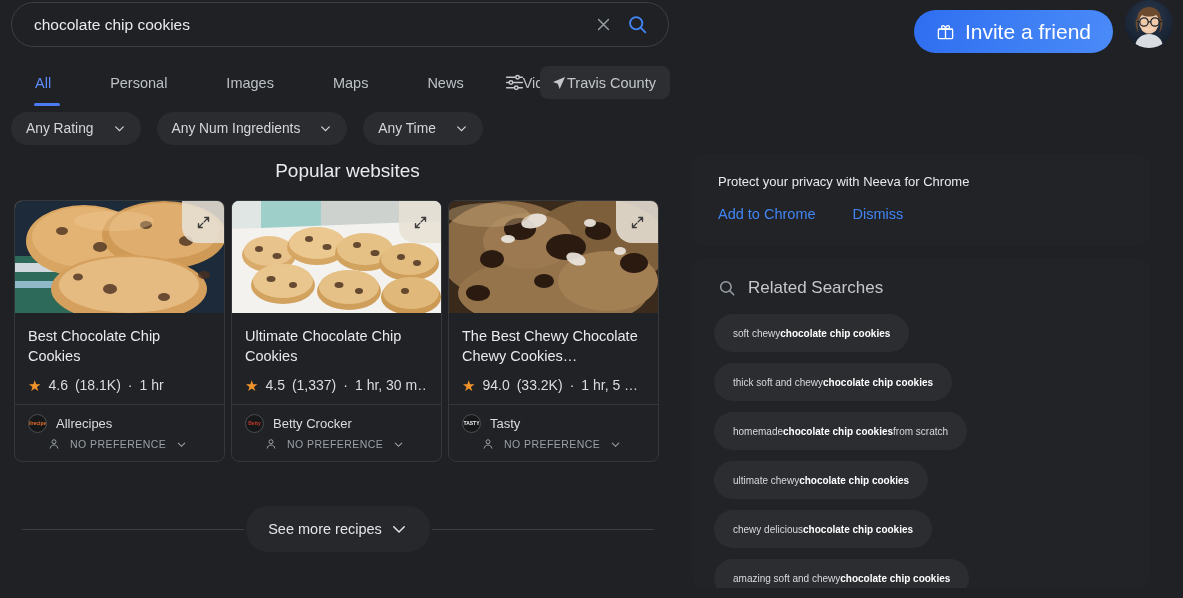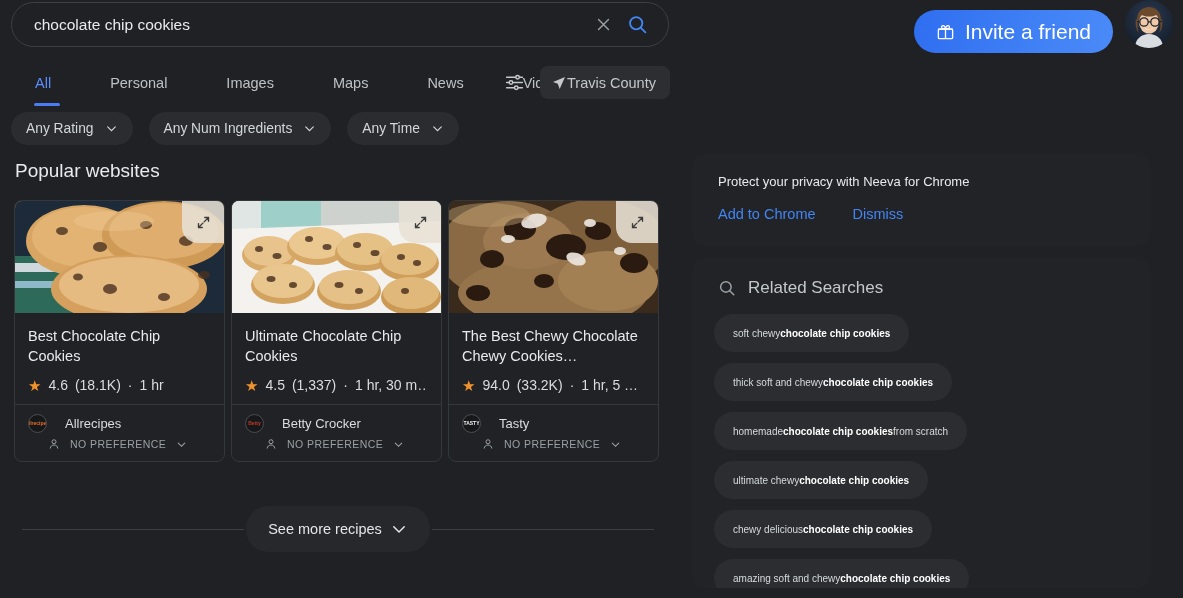--- a/index.html
+++ b/index.html
@@ -75,33 +75,34 @@
     color: #c3c7cb; font-size: 14.5px; cursor: pointer;
     font-family: "Liberation Sans", sans-serif;
   }
 
   
   .filters {
     position: absolute; left: 11px; top: 112px;
     display: flex; gap: 16px;
   }
   .filter-chip {
-    display: flex; align-items: center; gap: 11px;
+    display: flex; align-items: center; gap: 19px;
     background: #2a2c2f; border: none; border-radius: 17px;
     height: 33px; padding: 0 15px;
     color: #d4d7da; font-size: 13.8px; cursor: pointer;
     font-family: "Liberation Sans", sans-serif;
     text-align: center;
   }
 
   
   .main-col { position: absolute; left: 0; top: 160px; width: 680px; }
   .section-title {
     color: #e8eaed; font-size: 19px; font-weight: normal;
     margin: 0 0 18px 15px;
+    text-align: center;
   }
 
   .cards { display: flex; gap: 6px; margin-left: 14px; }
   .card {
     width: 211px;
     background: #202225;
     border: 1px solid #35383b;
     border-radius: 8px;
     overflow: hidden;
     display: flex; flex-direction: column;
@@ -128,21 +129,21 @@
   }
   .card-rating {
     display: flex; align-items: center; gap: 7px;
     color: #dadce0; font-size: 14px; white-space: nowrap; overflow: hidden;
   }
   .star { color: #f0932b; font-size: 15px; line-height: 1; }
   .card-foot {
     border-top: 1px solid #35383b;
     padding: 9px 13px 11px 13px;
   }
-  .site-row { display: flex; align-items: center; gap: 18px; }
+  .site-row { display: flex; align-items: center; gap: 9px; }
   .site-logo {
     width: 19px; height: 19px; border-radius: 50%;
     background: #17181a; border: 1px solid #4a4d50;
     display: flex; align-items: center; justify-content: center;
     font-size: 5px; font-weight: bold; overflow: hidden;
     line-height: 1;
   }
   .site-name { color: #dadce0; font-size: 13px; }
   .pref-row {
     display: flex; align-items: center; gap: 10px;

